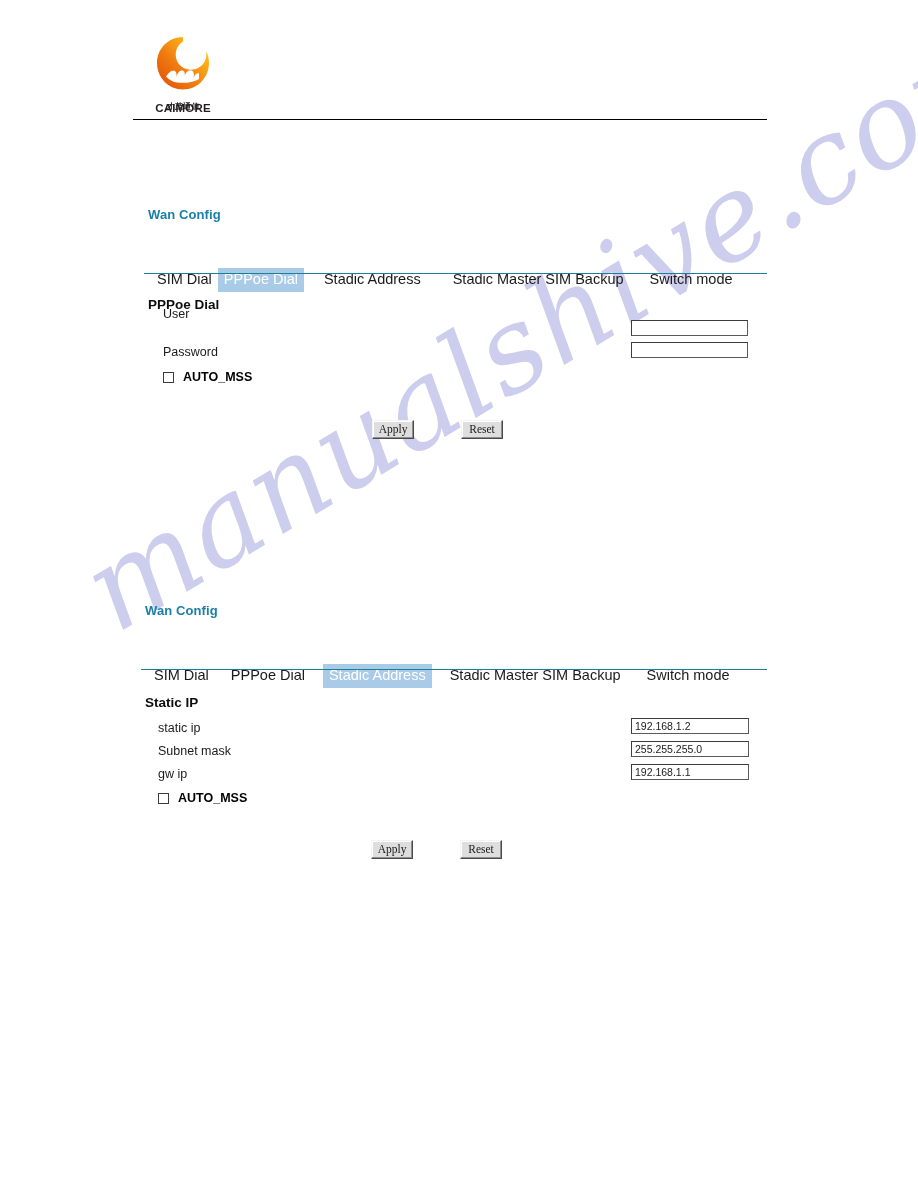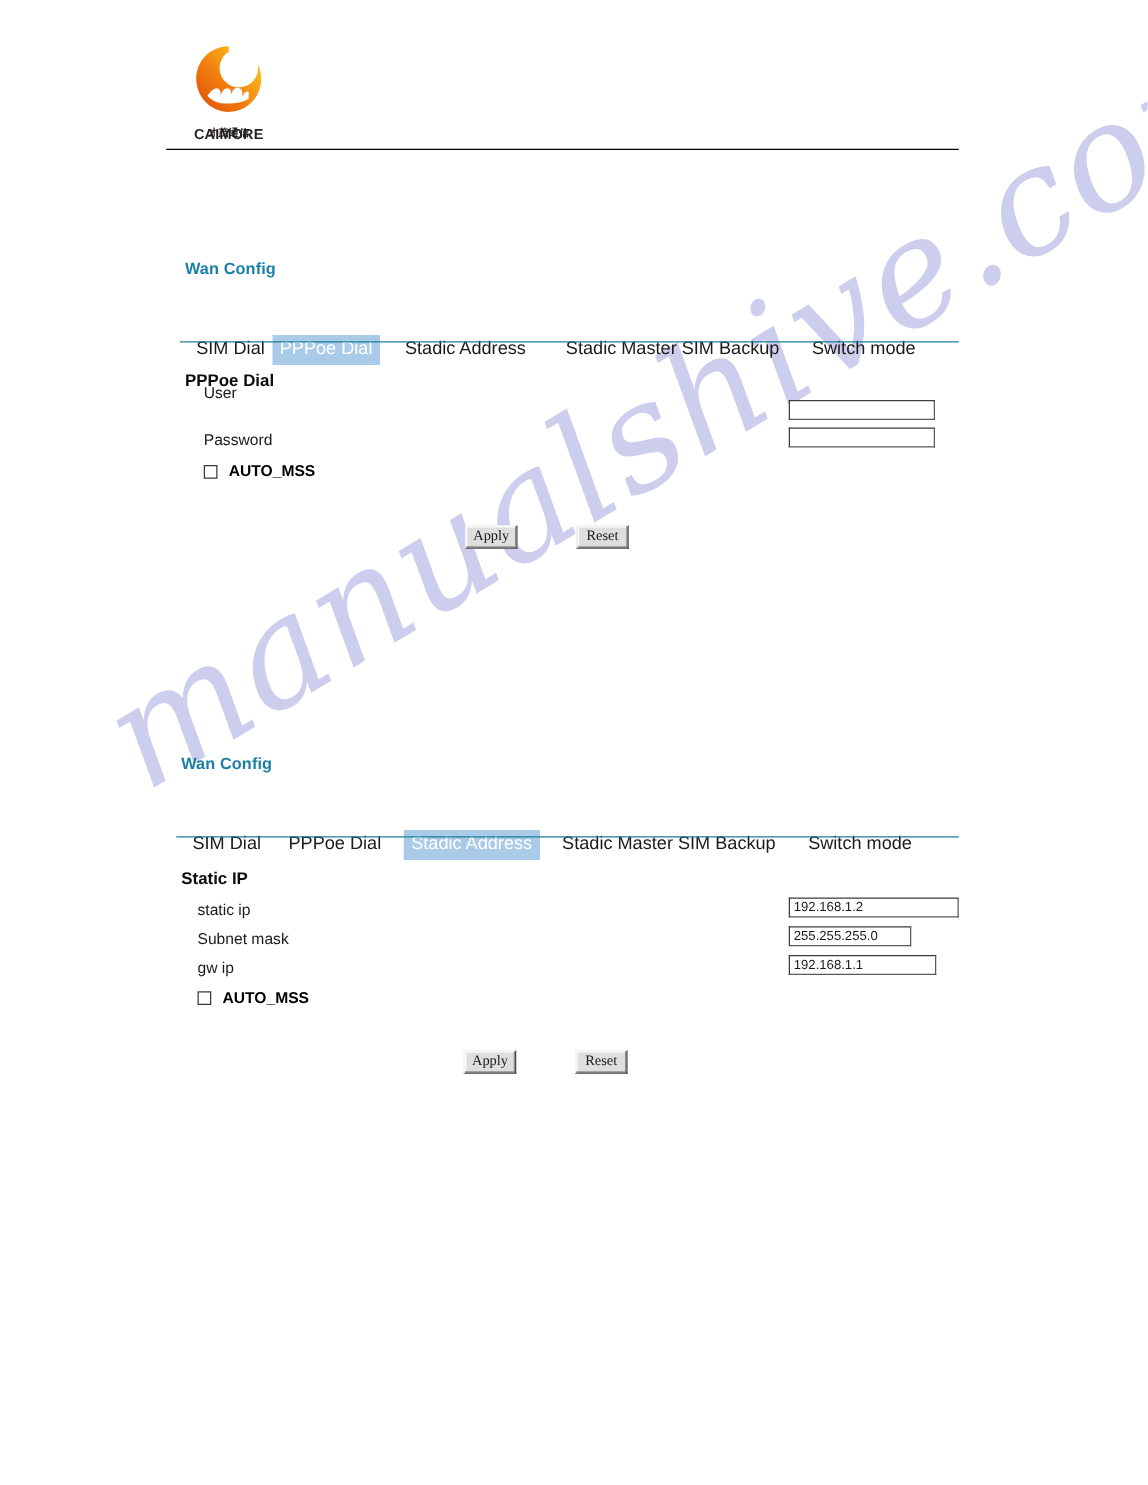--- a/index.html
+++ b/index.html
@@ -284,24 +284,24 @@
 
     <div class="tabs" style="left:3px; top:32px;">
       <span class="tab">SIM Dial</span><span class="tab" style="margin-left:10px;">PPPoe Dial</span><span class="tab active" style="margin-left:12px;">Stadic Address</span><span class="tab" style="margin-left:12px;">Stadic Master SIM Backup</span><span class="tab" style="margin-left:14px;">Switch mode</span>
     </div>
 
     <div class="tabs-rule" style="left:-4px; top:65px; width:626px;"></div>
 
     <div class="form-title" style="left:0; top:92px;">Static IP</div>
 
     <div class="field-label" style="left:13px; top:118px;">static ip</div>
-    <input class="text-input" style="left: 486px; top: 114px; width: 136px; height: 16px;" value="192.168.1.2">
+    <input class="text-input" style="left: 486px; top: 114px; width: 118px; height: 16px;" value="192.168.1.2">
 
     <div class="field-label" style="left:13px; top:141px;">Subnet mask</div>
-    <input class="text-input" style="left: 486px; top: 137px; width: 98px; height: 16px;" value="255.255.255.0">
+    <input class="text-input" style="left: 486px; top: 137px; width: 118px; height: 16px;" value="255.255.255.0">
 
     <div class="field-label" style="left:13px; top:164px;">gw ip</div>
     <input class="text-input" style="left: 486px; top: 160px; width: 118px; height: 16px;" value="192.168.1.1">
 
     <div class="checkbox-row" style="left:13px; top:188px;">
       <span class="checkbox-box"></span>
       <span class="checkbox-label">AUTO_MSS</span>
     </div>
 
     <button class="btn" style="left:226px; top:236px; width:42px; height:19px;">Apply</button>

